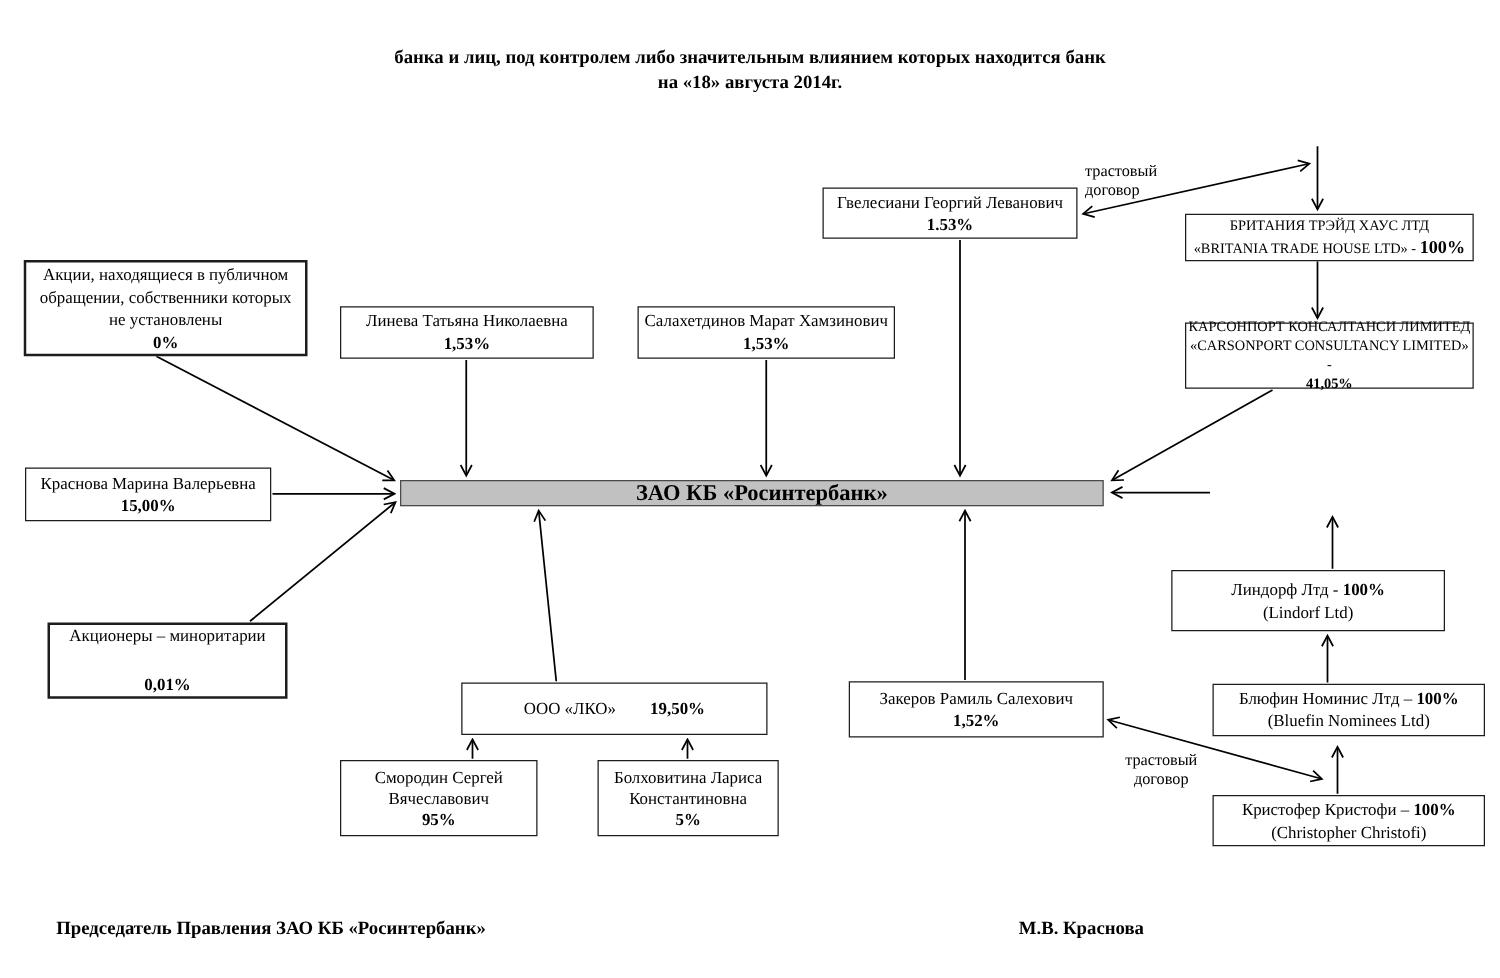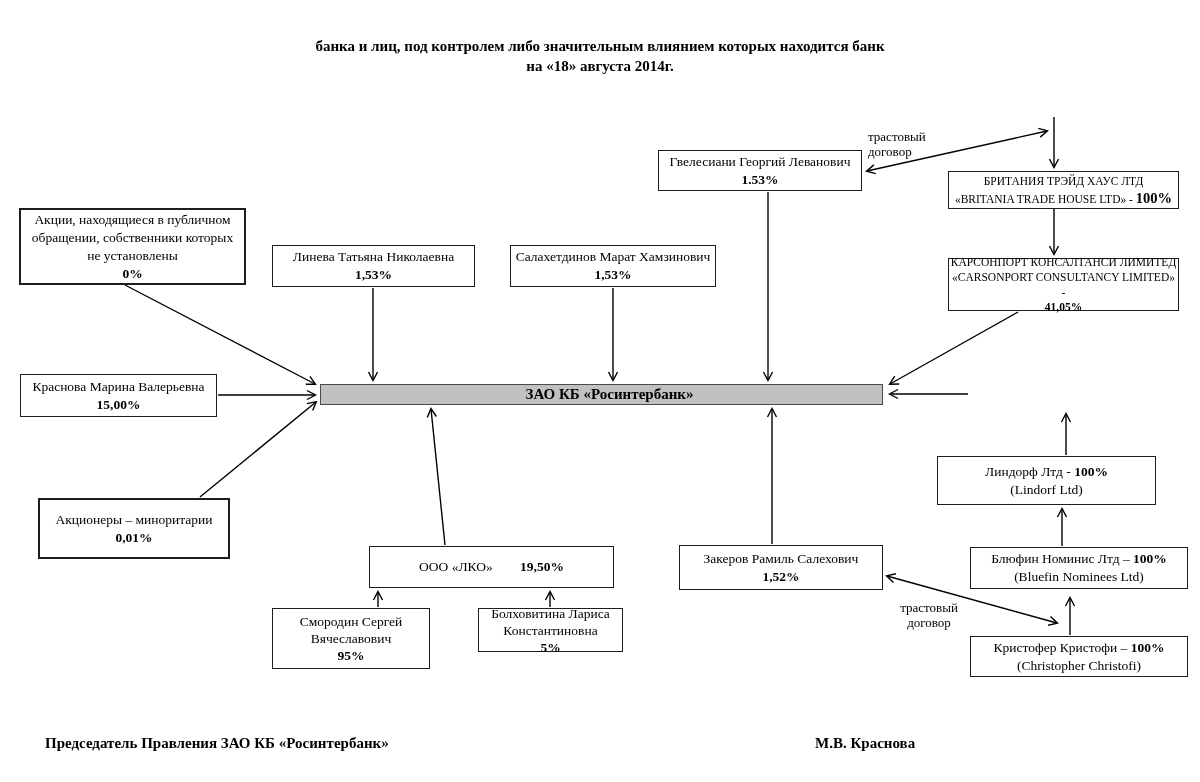--- a/index.html
+++ b/index.html
@@ -9,21 +9,21 @@
          font-weight:bold;font-size:15px;line-height:20px;}
   .box{position:absolute;box-sizing:border-box;border:1.5px solid #1d1d1d;background:#fff;
        display:flex;flex-direction:column;justify-content:center;align-items:center;
        text-align:center;font-size:13.5px;line-height:18px;}
   .box .line{display:block;width:100%;}
   .thick{border-width:2px;}
   .share{font-weight:bold;}
   .small .line{font-size:11.5px;line-height:15px;}
   .big-share{font-size:14.5px;font-weight:bold;line-height:18px;}
   .bank-bar{position:absolute;box-sizing:border-box;border:1.5px solid #4a4a4a;
-            background:#c1c1c1;text-align:center;font-weight:bold;font-size:15px;padding-left:16px;}
+            background:#c1c1c1;text-align:center;font-weight:bold;font-size:18px;padding-left:16px;}
   .float-label{position:absolute;font-size:13px;line-height:15px;}
   .footer{position:absolute;top:735px;font-weight:bold;font-size:15px;}
   svg.connectors{position:absolute;left:0;top:0;pointer-events:none;}
   svg.connectors line{stroke:#000;stroke-width:1.4;}
 </style>
 </head>
 <body>
 
 <div id="stage">
 
@@ -71,21 +71,21 @@
     <div class="line">обращении, собственники которых</div>
     <div class="line">не установлены</div>
     <div class="line share">0%</div>
   </div>
 
   <div class="box" style="left:20px;top:374px;width:197px;height:43px;">
     <div class="line">Краснова Марина Валерьевна</div>
     <div class="line share">15,00%</div>
   </div>
 
-  <div class="box thick" style="left:38px;top:498px;width:192px;height:61px;justify-content:center;">
+  <div class="box thick" style="left:38px;top:498px;width:192px;height:61px;justify-content:space-between;">
     <div class="line">Акционеры – миноритарии</div>
     <div class="line share">0,01%</div>
   </div>
 
   <div class="box" style="left:272px;top:245px;width:203px;height:42px;">
     <div class="line">Линева Татьяна Николаевна</div>
     <div class="line share">1,53%</div>
   </div>
 
   <div class="box" style="left:510px;top:245px;width:206px;height:42px;">
@@ -143,21 +143,21 @@
       <span class="share" style="margin-left:24px;">19,50%</span>
     </div>
   </div>
 
   <div class="box" style="left:272px;top:608px;width:158px;height:61px;line-height:17px;">
     <div class="line">Смородин Сергей</div>
     <div class="line">Вячеславович</div>
     <div class="line share">95%</div>
   </div>
 
-  <div class="box" style="left:478px;top:608px;width:145px;height:44px;line-height:17px;text-align:center;">
+  <div class="box" style="left:478px;top:608px;width:145px;height:61px;line-height:17px;text-align:center;">
     <div class="line">Болховитина Лариса</div>
     <div class="line">Константиновна</div>
     <div class="line share">5%</div>
   </div>
 
   <div class="box" style="left:679px;top:545px;width:204px;height:45px;">
     <div class="line">Закеров Рамиль Салехович</div>
     <div class="line share">1,52%</div>
   </div>
 

